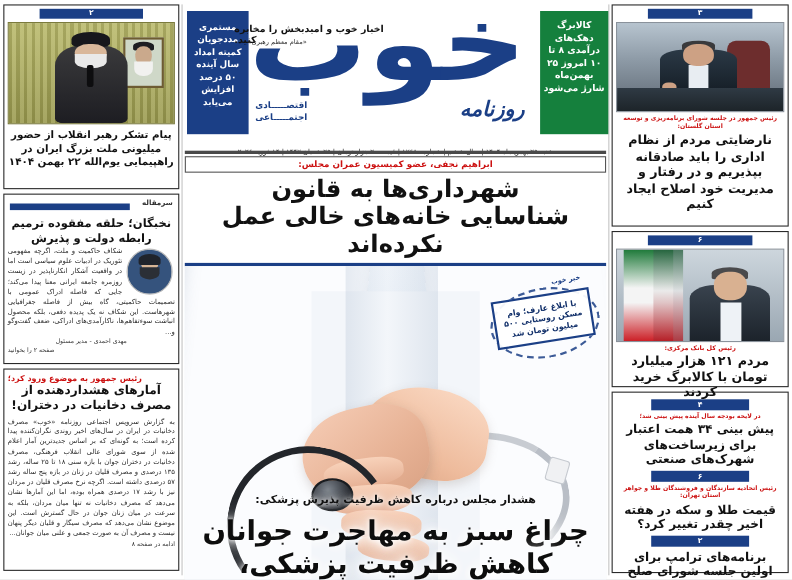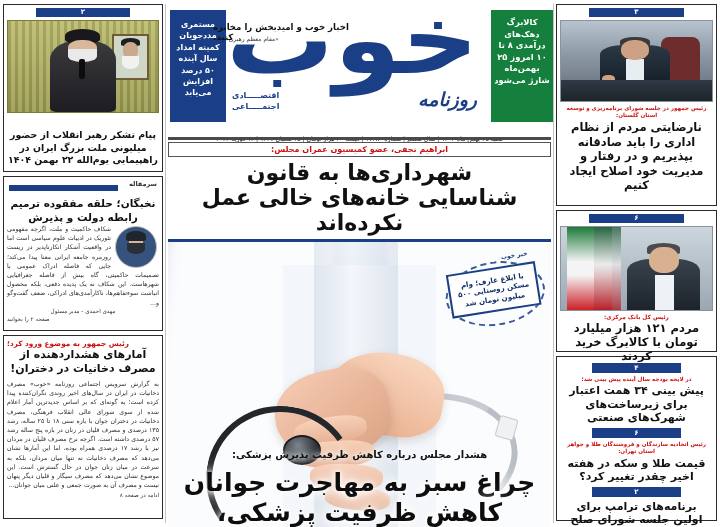--- a/index.html
+++ b/index.html
@@ -123,21 +123,21 @@
     background: #caa98c; border-radius: 44%;
   }
   #leader-photo .frame .pturb {
     position: absolute; left: 20%; top: 6%; width: 60%; height: 18%;
     background: #1d1d22; border-radius: 50% 50% 20% 20%;
   }
   #leader-photo .frame .pbeard {
     position: absolute; left: 24%; top: 48%; width: 52%; height: 32%;
     background: #f1f1ef; border-radius: 0 0 46% 46%;
   }
-  #leader-cap { font-size: 9.4px; line-height: 12.5px; margin-top: 16px; }
+  #leader-cap { font-size: 9.4px; line-height: 12.5px; margin-top: 4px; }
 
   #editorial-box { height: 155px; margin-bottom: 4px; position: relative; }
   #ed-label {
     position: absolute; right: 5px; top: 3px;
     font-size: 6.5px; color: #333; font-weight: bold;
   }
   #ed-bar {
     background: #1b3f86; height: 6px; width: 72%; margin: 5px auto 0 2px;
   }
   #ed-title { font-size: 10.5px; line-height: 14px; margin-top: 5px; }

